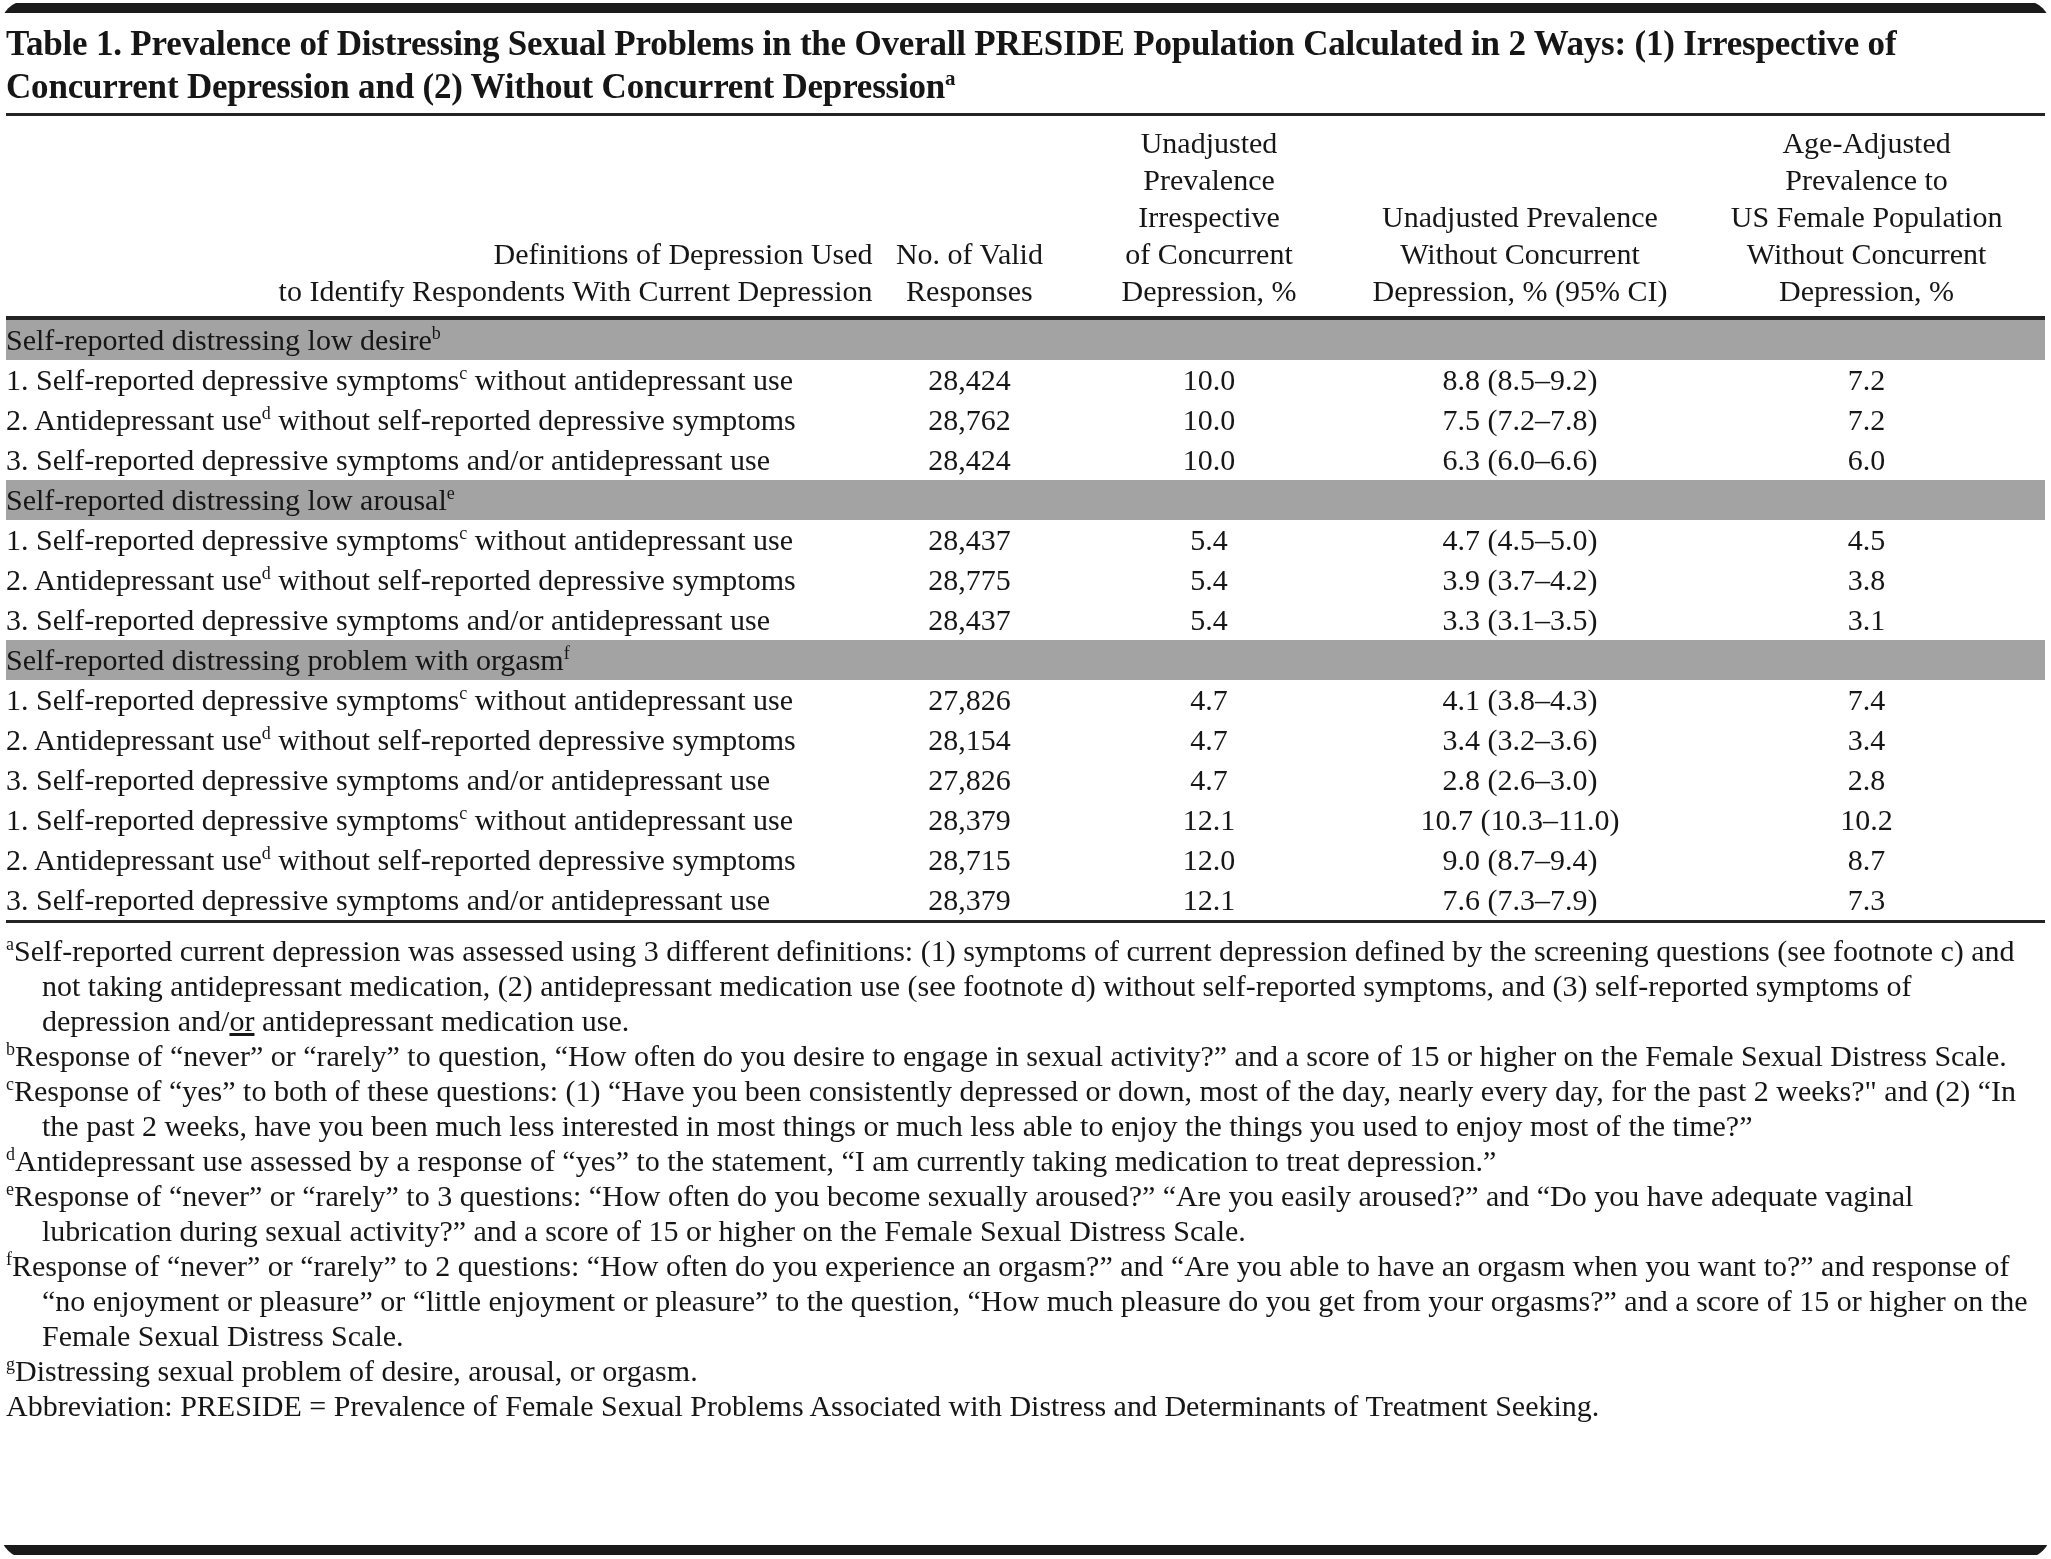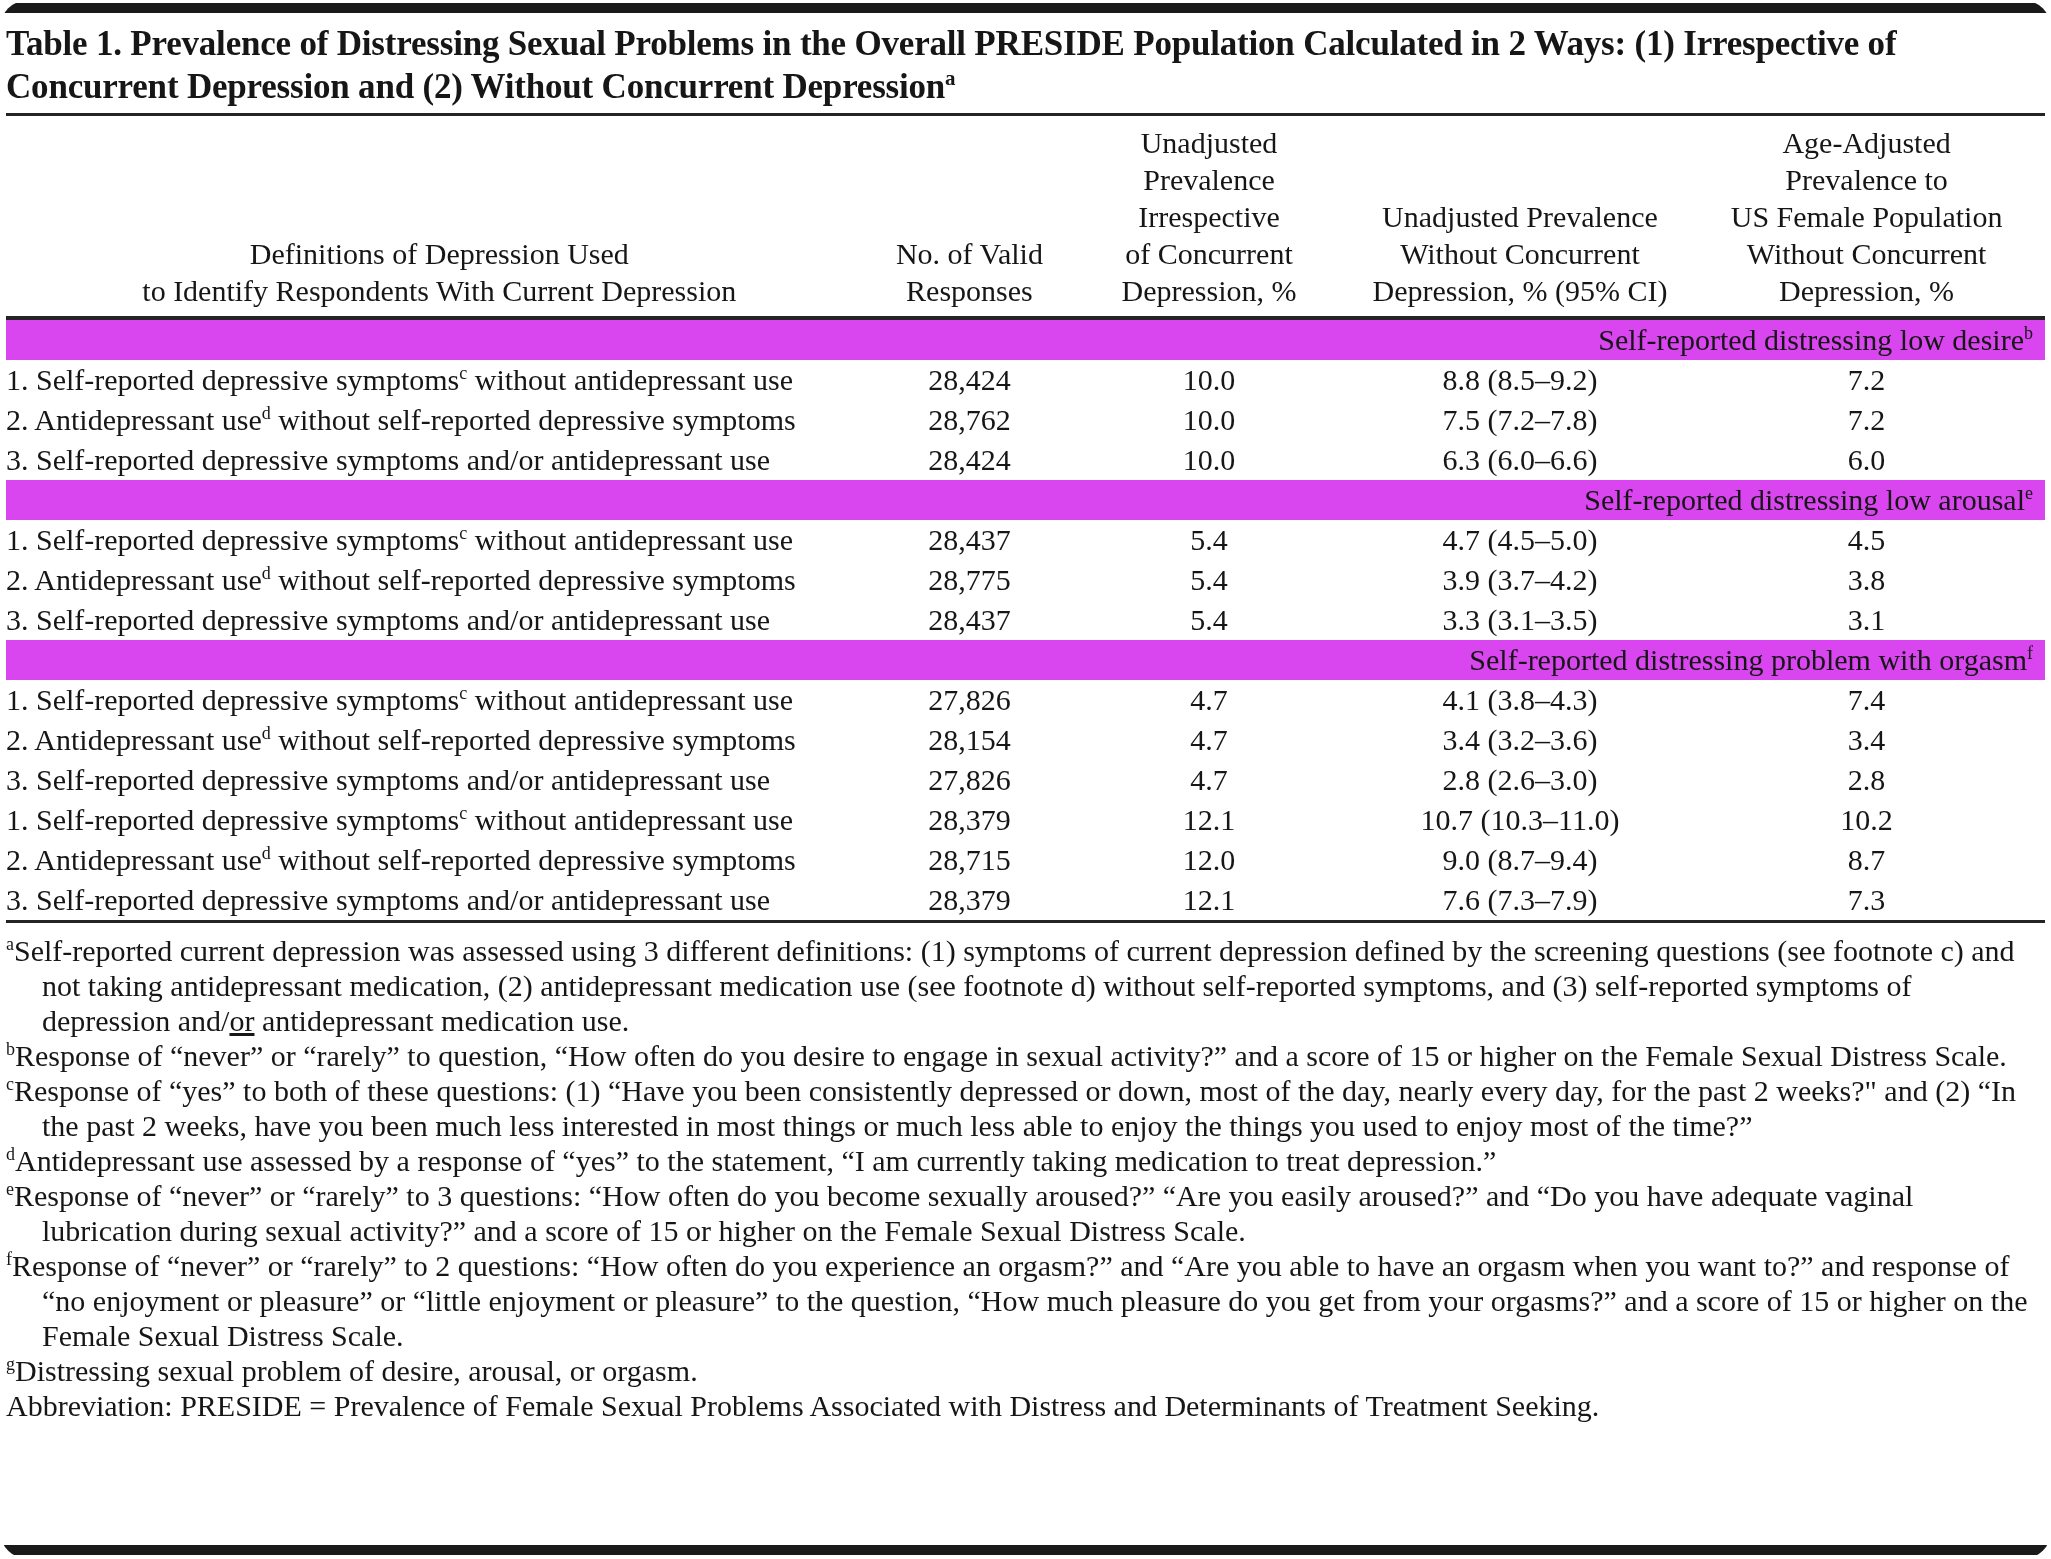--- a/index.html
+++ b/index.html
@@ -19,24 +19,24 @@
 
   .title { font-size:35px; font-weight:bold; line-height:43px; margin-top:9px; letter-spacing:-0.2px; }
   .title sup { font-size:0.6em; line-height:0; }
   .title-rule { height:0; border-bottom:3px solid #242424; margin-top:5px; }
 
   table { width:100%; border-collapse:collapse; table-layout:fixed; font-size:30px; border-bottom:3px solid #242424; }
   col.w1 { width:42.5%; } col.w2 { width:9.5%; } col.w3 { width:14%; } col.w4 { width:16.5%; } col.w5 { width:17.5%; }
 
   thead th { font-weight:normal; vertical-align:bottom; white-space:pre-line; line-height:37px; padding:8px 0 7px 0; }
   thead tr { border-bottom:4px solid #242424; }
-  th.c-def { text-align:center; }
+  th.c-def { text-align:right; }
   th.c-num { text-align:center; }
 
-  tr.section-band td { background:#d946ef; line-height:36px; padding:2px 12px; text-align:right; }
+  tr.section-band td { background:#a3a3a3; line-height:36px; padding:2px 0; text-align:left; }
   tr.data-row td { line-height:34px; padding:3px 0; }
   td.c-def { text-align:left; }
   td.c-num { text-align:center; }
   sup { font-size:0.6em; vertical-align:super; line-height:0; }
 
   .footnotes { margin-top:10px; font-size:30px; }
   .footnote { line-height:35px; padding-left:36px; text-indent:-36px; }
   .footnote .u { text-decoration:underline; }
   .abbrev { font-size:30px; line-height:35px; }
 </style>

